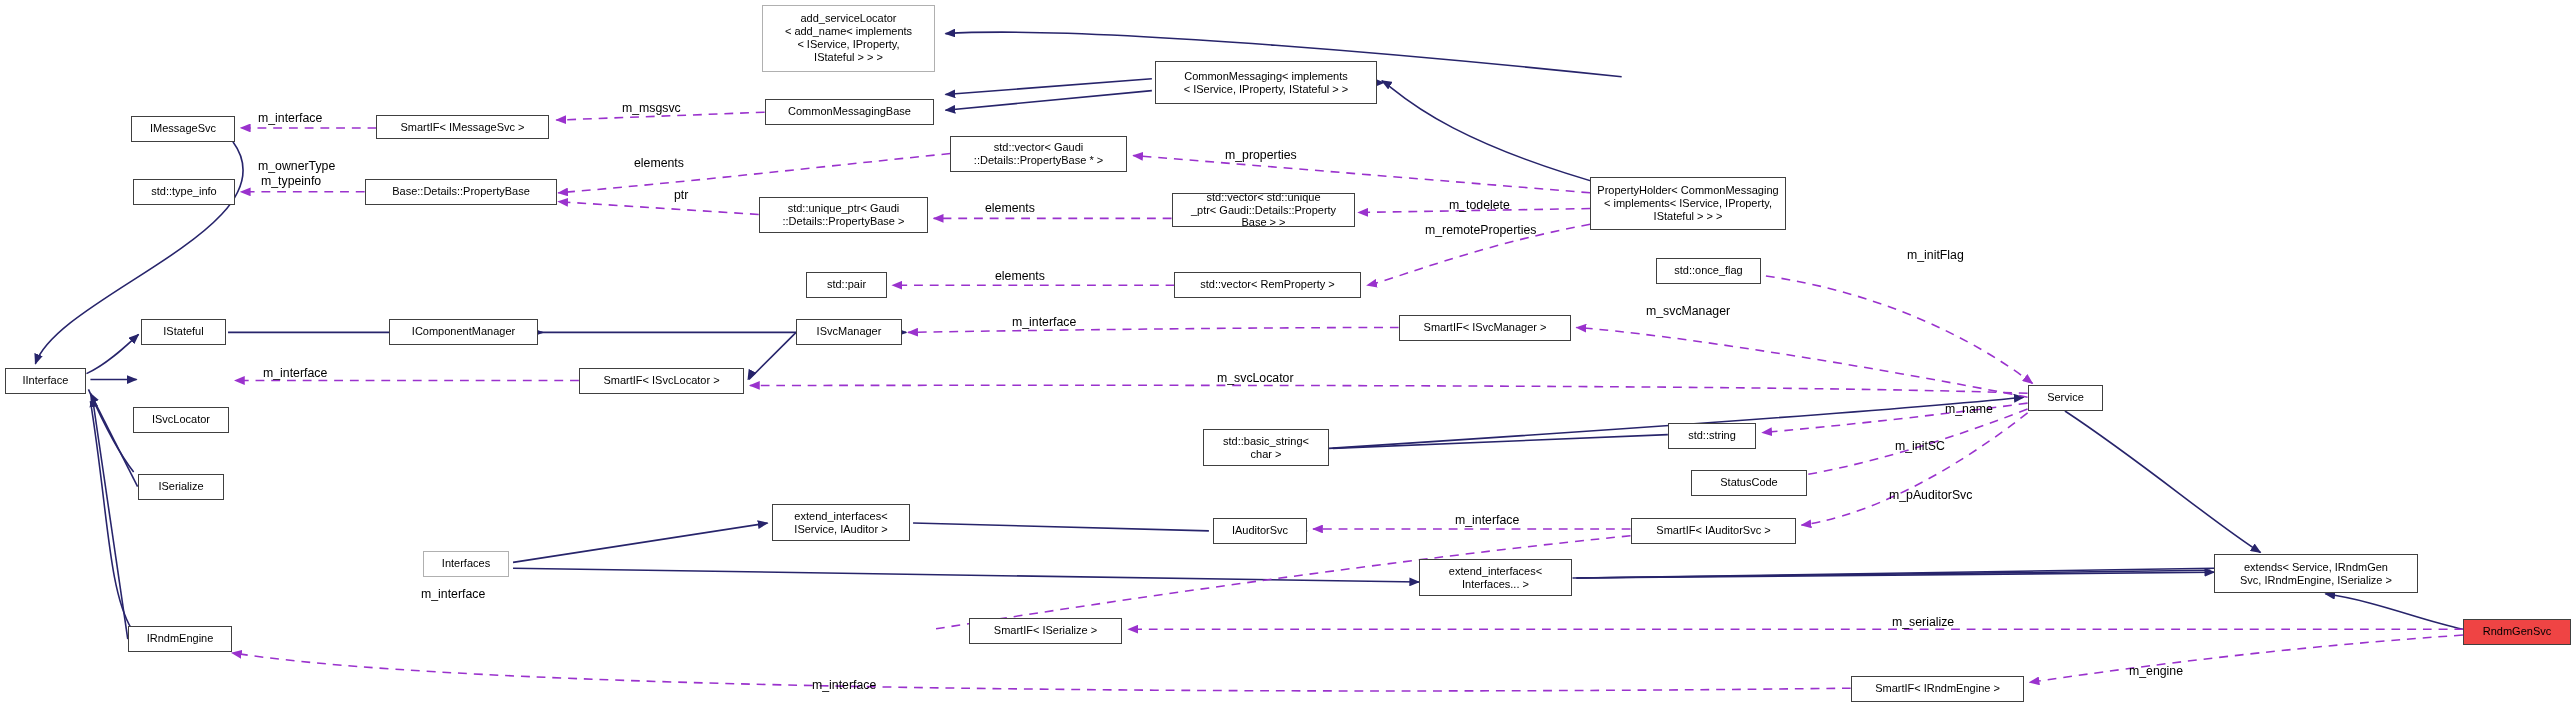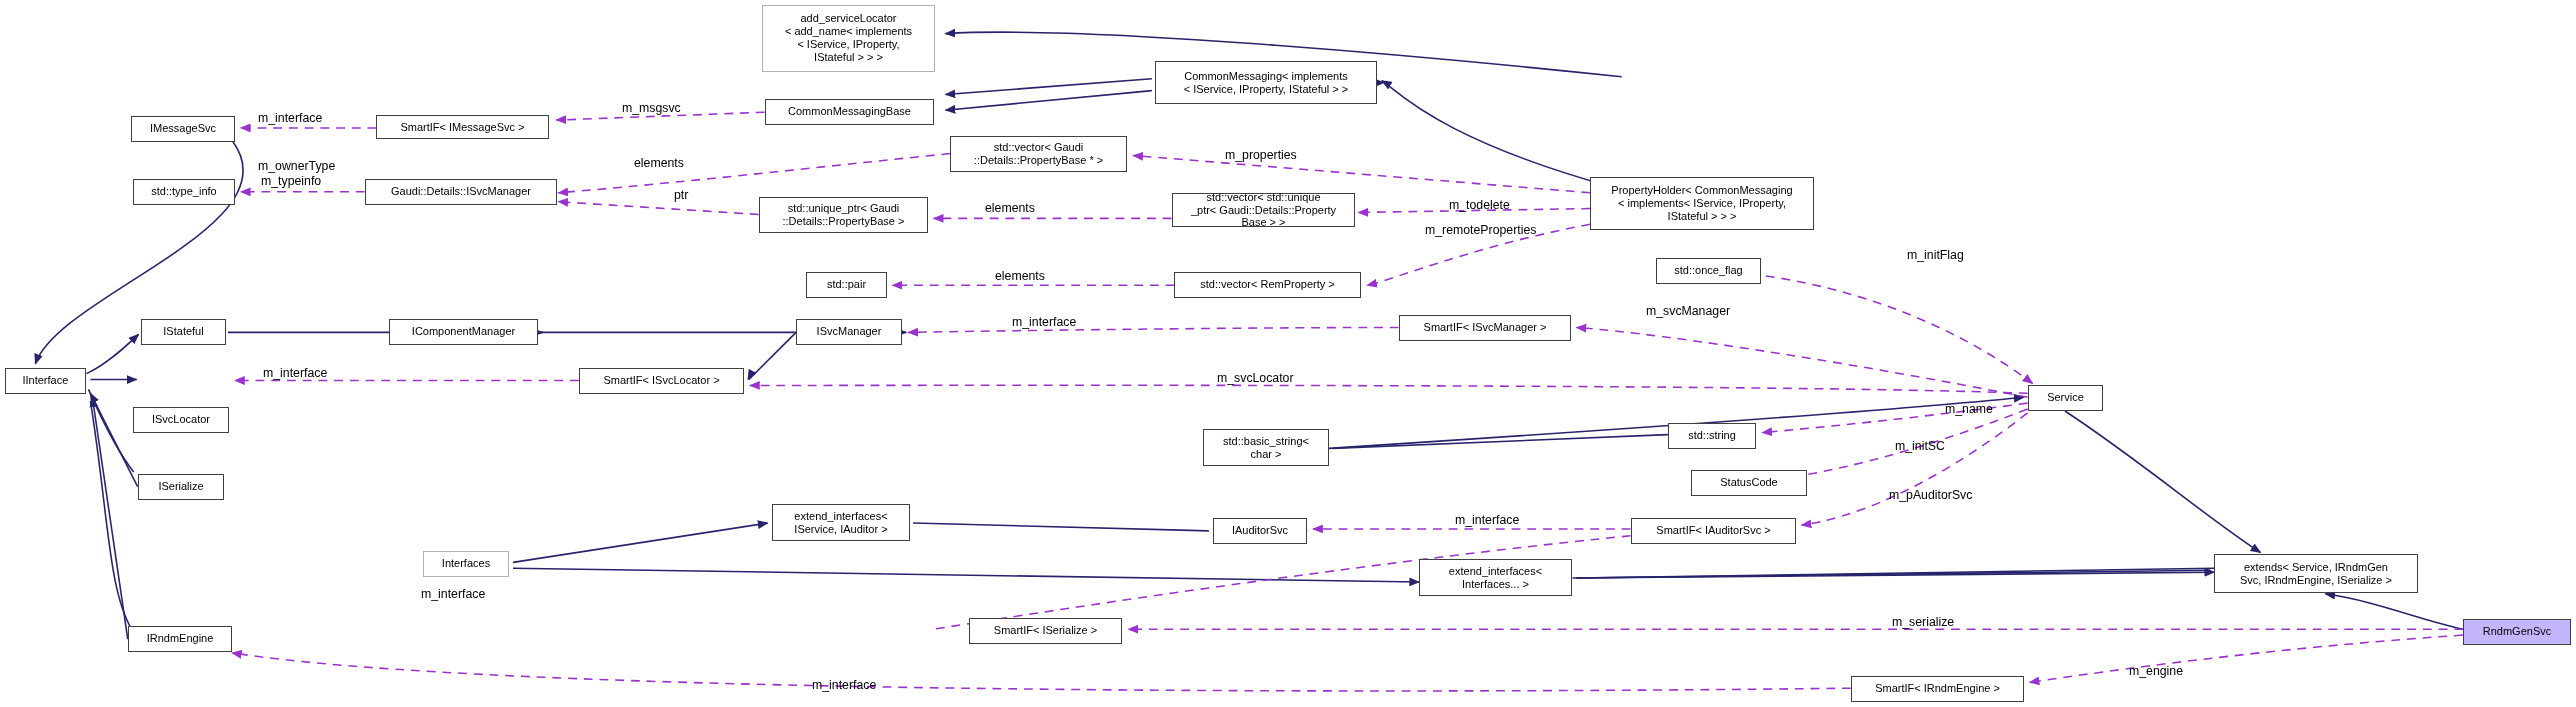--- a/index.html
+++ b/index.html
@@ -2,21 +2,21 @@
 <html><head>
 <meta charset="utf-8">
 <style>
   html,body{margin:0;padding:0;background:#ffffff;}
   body{font-family:"Liberation Sans","DejaVu Sans",sans-serif;}
   #canvas{position:relative;width:2576px;height:708px;background:#ffffff;overflow:hidden;}
   svg.edges{position:absolute;left:0;top:0;width:2576px;height:708px;pointer-events:none;}
   .node{position:absolute;box-sizing:border-box;border:1px solid #404040;background:#ffffff;
         display:flex;align-items:center;justify-content:center;text-align:center;
         font-size:11px;color:#000000;line-height:1.18;padding:1px 3.9px;white-space:pre-line;}
-  .node.gray{background:#c4b5fd;border-color:#404040;}
+  .node.gray{background:#ef4444;border-color:#404040;}
   .node.light{border-color:#b0b0b0;color:#000;}
   .elabel{position:absolute;font-size:12.3px;color:#000000;white-space:nowrap;
           background:transparent;line-height:1;}
 </style>
 </head>
 <body>
 
 <div id="canvas">
 
   <svg class="edges" viewBox="0 0 2621 720">
@@ -94,22 +94,22 @@
 &lt; IService, IProperty,
  IStateful &gt; &gt; &gt;</div>
       <div class="node" style="left: 1155px; top: 61px; width: 222px; height: 43px;">CommonMessaging&lt; implements
 &lt; IService, IProperty, IStateful &gt; &gt;</div>
       <div class="node" style="left: 131px; top: 116px; width: 104px; height: 25.6px;">IMessageSvc</div>
       <div class="node" style="left: 376px; top: 115px; width: 173px; height: 24px;">SmartIF&lt; IMessageSvc &gt;</div>
       <div class="node" style="left: 765px; top: 99px; width: 169px; height: 25.6px;">CommonMessagingBase</div>
       <div class="node" style="left: 950px; top: 136px; width: 177px; height: 36px;">std::vector&lt; Gaudi
 ::Details::PropertyBase * &gt;</div>
       <div class="node" style="left: 133px; top: 179px; width: 102px; height: 25.6px;">std::type_info</div>
-      <div class="node" style="left: 365px; top: 179px; width: 192px; height: 25.6px;">Gaudi::Details::ISvcManager</div>
-      <div class="node" style="left: 1590px; top: 177px; width: 224px; height: 53px;">PropertyHolder&lt; CommonMessaging
+      <div class="node" style="left: 365px; top: 179px; width: 192px; height: 25.6px;">Base::Details::PropertyBase</div>
+      <div class="node" style="left: 1590px; top: 177px; width: 196px; height: 53px;">PropertyHolder&lt; CommonMessaging
 &lt; implements&lt; IService, IProperty,
  IStateful &gt; &gt; &gt;</div>
       <div class="node" style="left: 759px; top: 197px; width: 169px; height: 36px;">std::unique_ptr&lt; Gaudi
 ::Details::PropertyBase &gt;</div>
       <div class="node" style="left: 1172px; top: 193px; width: 183px; height: 34px;">std::vector&lt; std::unique
 _ptr&lt; Gaudi::Details::Property
 Base &gt; &gt;</div>
       <div class="node" style="left: 1656px; top: 258px; width: 105px; height: 25.6px;">std::once_flag</div>
       <div class="node" style="left: 806px; top: 272px; width: 81px; height: 25.6px;">std::pair</div>
       <div class="node" style="left: 1174px; top: 272px; width: 187px; height: 25.6px;">std::vector&lt; RemProperty &gt;</div>

